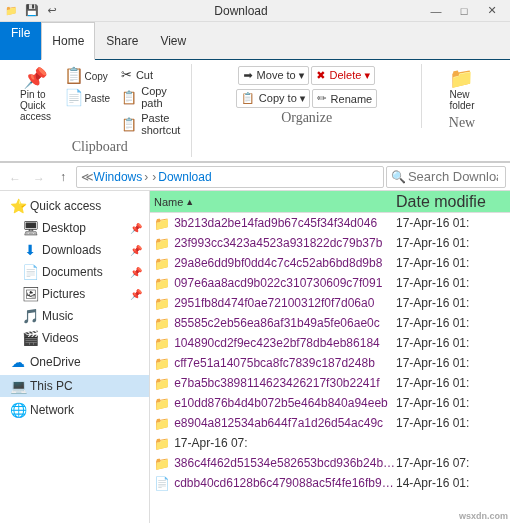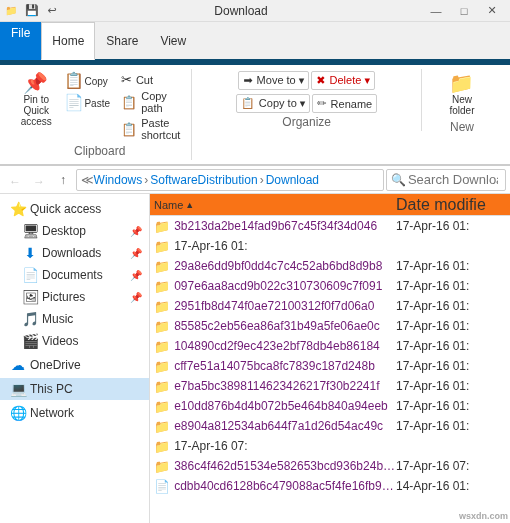--- a/index.html
+++ b/index.html
@@ -15,39 +15,39 @@
       border-bottom: 1px solid #ddd;
     }
     .title-bar-icons { display: flex; gap: 4px; align-items: center; }
     .title-icon { width: 16px; height: 16px; display: flex; align-items: center; justify-content: center; font-size: 10px; color: #555; }
     .title-text { flex: 1; text-align: center; font-size: 12px; color: #333; }
     .window-controls { display: flex; gap: 0; }
     .win-btn { width: 28px; height: 22px; display: flex; align-items: center; justify-content: center; font-size: 11px; color: #555; cursor: pointer; }
 
     
     .ribbon { background: #f0f0f0; border-bottom: 1px solid #ccc; }
-    .ribbon-tabs { display: flex; border-bottom: 6px solid #0c4a6e; text-align: right; }
+    .ribbon-tabs { display: flex; border-bottom: 1px solid #0c4a6e; text-align: right; }
     .ribbon-tab {
       padding: 11px 10px;
       font-size: 12px;
       cursor: pointer;
       color: #333;
       border: 1px solid transparent;
       margin-bottom: -1px;
     }
     .ribbon-tab.file { background: #0078d7; color: white; padding: 3px 10px; }
     .ribbon-tab.active { background: white; border-color: #ccc; border-bottom-color: white; }
     .ribbon-content { display: flex; padding: 4px 8px; align-items: flex-start; background: white; border-bottom: 1px solid #ccc; }
     .ribbon-group { display: flex; flex-direction: column; align-items: center; border-right: 1px solid #ddd; padding: 2px 8px; min-width: 80px; }
     .ribbon-group:last-child { border-right: none; }
-    .ribbon-group-label { font-size: 12px; color: #666; margin-top: 2px; }
+    .ribbon-group-label { font-size: 14px; color: #666; margin-top: 2px; font-family: Liberation Serif, serif; }
     .ribbon-actions { display: flex; gap: 4px; }
     .ribbon-action { display: flex; flex-direction: column; align-items: center; cursor: pointer; padding: 2px 4px; border-radius: 2px; min-width: 36px; }
     .ribbon-action .icon { font-size: 20px; color: #555; line-height: 1; }
-    .ribbon-action .label { font-size: 10px; color: #333; text-align: center; margin-top: 1px; }
+    .ribbon-action .label { font-size: 10px; color: #333; margin-top: 1px; }
     .ribbon-action-small { display: flex; align-items: center; gap: 4px; cursor: pointer; padding: 1px 3px; border-radius: 2px; font-size: 11px; color: #333; }
     .ribbon-action-small .icon { font-size: 13px; }
     .ribbon-col { display: flex; flex-direction: column; gap: 1px; }
     .new-folder-icon { font-size: 22px; color: #f0c040; }
 
     
     .address-bar { display: flex; align-items: center; background: white; border-bottom: 1px solid #ddd; padding: 2px 4px; height: 28px; gap: 2px; }
     .nav-btn { width: 22px; height: 22px; display: flex; align-items: center; justify-content: center; cursor: pointer; border-radius: 2px; font-size: 12px; color: #555; }
     .nav-btn.disabled { color: #ccc; cursor: default; }
     .breadcrumb { flex: 1; display: flex; align-items: center; background: white; border: 1px solid #ccc; height: 22px; padding: 0 4px; font-size: 12px; color: #333; border-radius: 2px; }
@@ -62,21 +62,21 @@
     .sidebar { width: 150px; background: white; border-right: 1px solid #ddd; overflow-y: auto; padding: 4px 0; }
     .sidebar-section { margin-bottom: 2px; }
     .sidebar-item { display: flex; align-items: center; gap: 4px; padding: 2px 6px 2px 10px; cursor: pointer; color: #333; font-size: 12px; height: 22px; }
     .sidebar-item.selected { background: #cce4f7; }
     .sidebar-item .s-icon { font-size: 14px; width: 16px; text-align: center; }
     .sidebar-item .s-label { flex: 1; overflow: hidden; text-overflow: ellipsis; white-space: nowrap; }
     .sidebar-item .pin-icon { font-size: 10px; color: #999; }
 
     
     .file-list { flex: 1; background: white; overflow-y: auto; }
-    .file-list-header { display: flex; align-items: center; background: #f97316; border-bottom: 1px solid #ddd; height: 22px; padding: 0 4px; position: sticky; top: 0; z-index: 1; gap: 44px; }
+    .file-list-header { display: flex; align-items: center; background: #86efac; border-bottom: 1px solid #ddd; height: 22px; padding: 0 4px; position: sticky; top: 0; z-index: 1; gap: 44px; }
     .col-name { flex: 1; font-size: 11px; color: #333; cursor: pointer; display: flex; align-items: center; gap: 2px; }
     .col-date { width: 110px; font-size: 16px; color: #333; cursor: pointer; }
     .sort-arrow { font-size: 9px; }
     .file-row { display: flex; align-items: center; padding: 0 4px; height: 20px; cursor: pointer; }
     .file-icon { font-size: 13px; color: #f0c040; margin-right: 4px; }
     .file-name { flex: 1; font-size: 12px; color: #701a75; overflow: hidden; text-overflow: ellipsis; white-space: nowrap; }
     .file-date { width: 110px; font-size: 12px; color: #333; white-space: nowrap; }
 
     .watermark { position: fixed; bottom: 2px; right: 2px; font-size: 9px; color: #aaa; font-weight: bold; }
   </style>
@@ -177,21 +177,20 @@
 </div>
 
 <div class="address-bar">
   <div class="nav-btn disabled">←</div>
   <div class="nav-btn disabled">→</div>
   <div class="nav-btn">↑</div>
   <div class="breadcrumb">
     <span style="font-size:12px;color:#777;">≪</span>
     <span style="color:#0078d7;">Windows</span>
     <span class="breadcrumb-sep">›</span>
-    <span style="color:#0078d7;">SoftwareDistribution</span>
     <span class="breadcrumb-sep">›</span>
     <span style="color:#0078d7;">Download</span>
   </div>
   <div class="search-box">
     <span style="color:#999;font-size:12px;">🔍</span>
     <input class="search-input" type="text" placeholder="Search Download" style="">
   </div>
 </div>
 
 <div class="main">
@@ -260,20 +259,21 @@
       <div class="col-date">Date modifie</div>
     </div>
     <div id="file-rows">
         <div class="file-row">
       <span class="file-icon">📁</span>
       <span class="file-name">3b213da2be14fad9b67c45f34f34d046</span>
       <span class="file-date">17-Apr-16 01:</span>
     </div>
         <div class="file-row">
       <span class="file-icon">📁</span>
+      <span class="file-name">23f993cc3423a4523a931822dc79b37b</span>
       <span class="file-date">17-Apr-16 01:</span>
     </div>
         <div class="file-row">
       <span class="file-icon">📁</span>
       <span class="file-name">29a8e6dd9bf0dd4c7c4c52ab6bd8d9b8</span>
       <span class="file-date">17-Apr-16 01:</span>
     </div>
         <div class="file-row">
       <span class="file-icon">📁</span>
       <span class="file-name">097e6aa8acd9b022c310730609c7f091</span>

